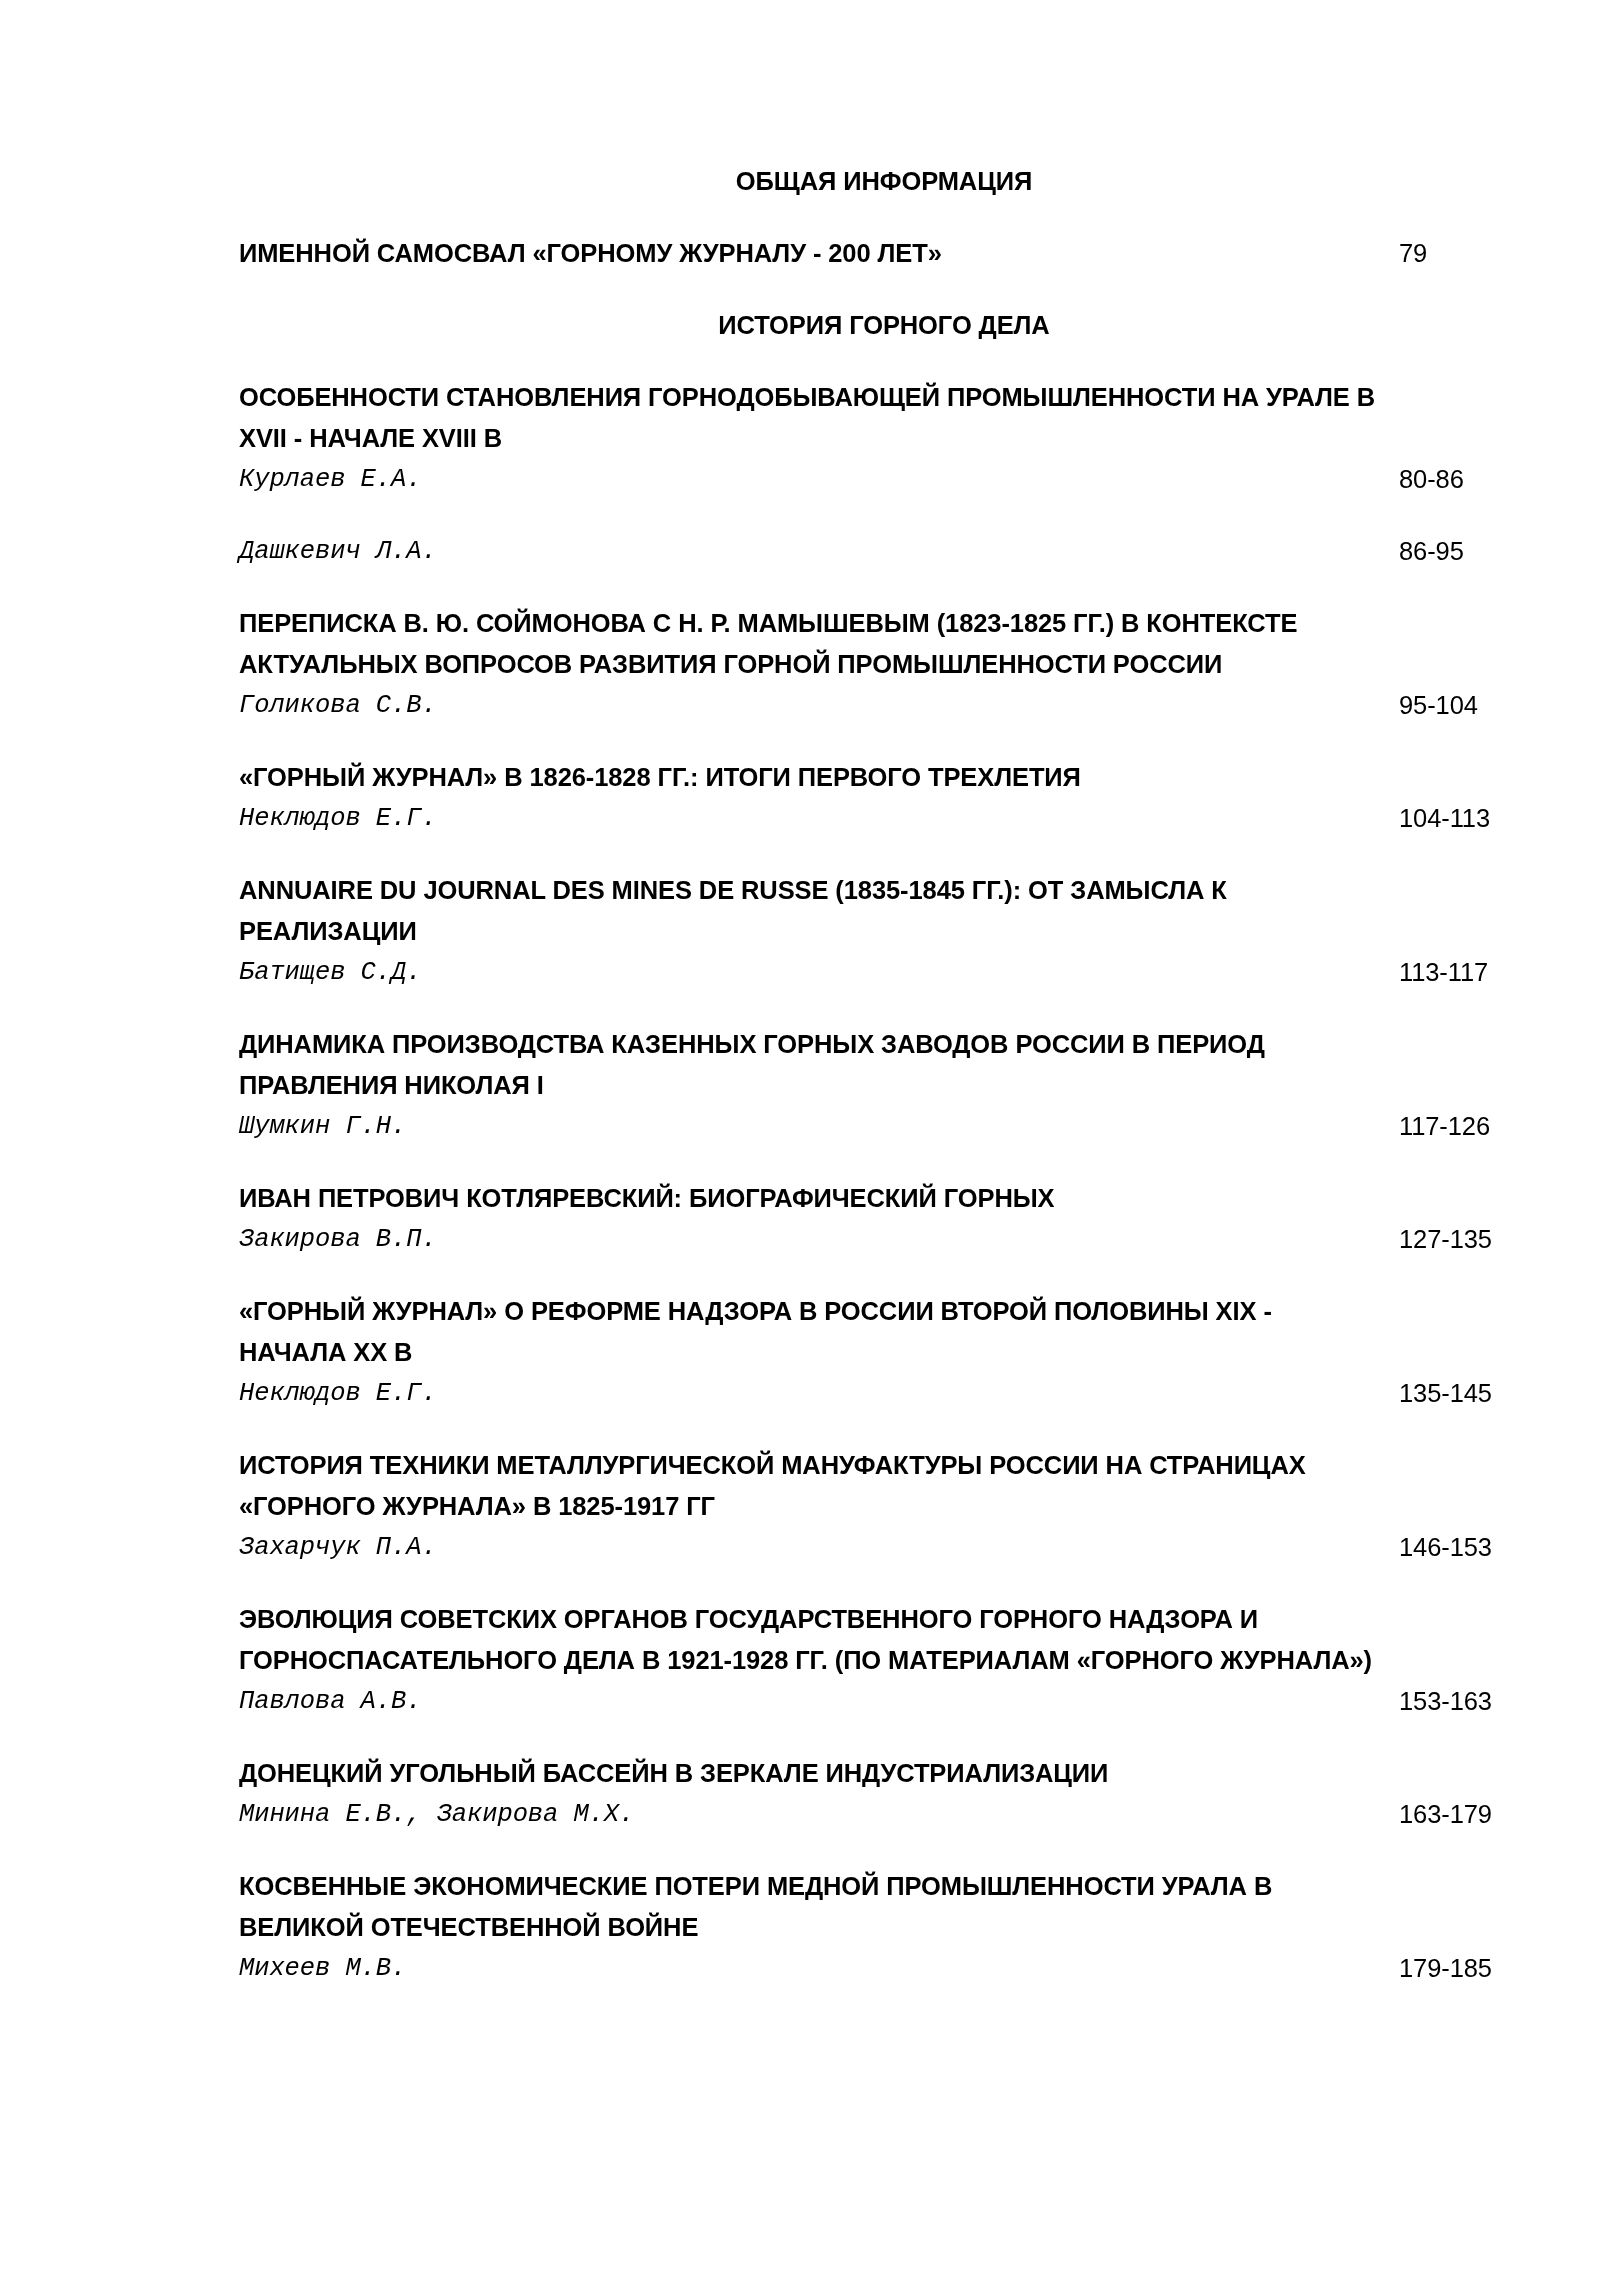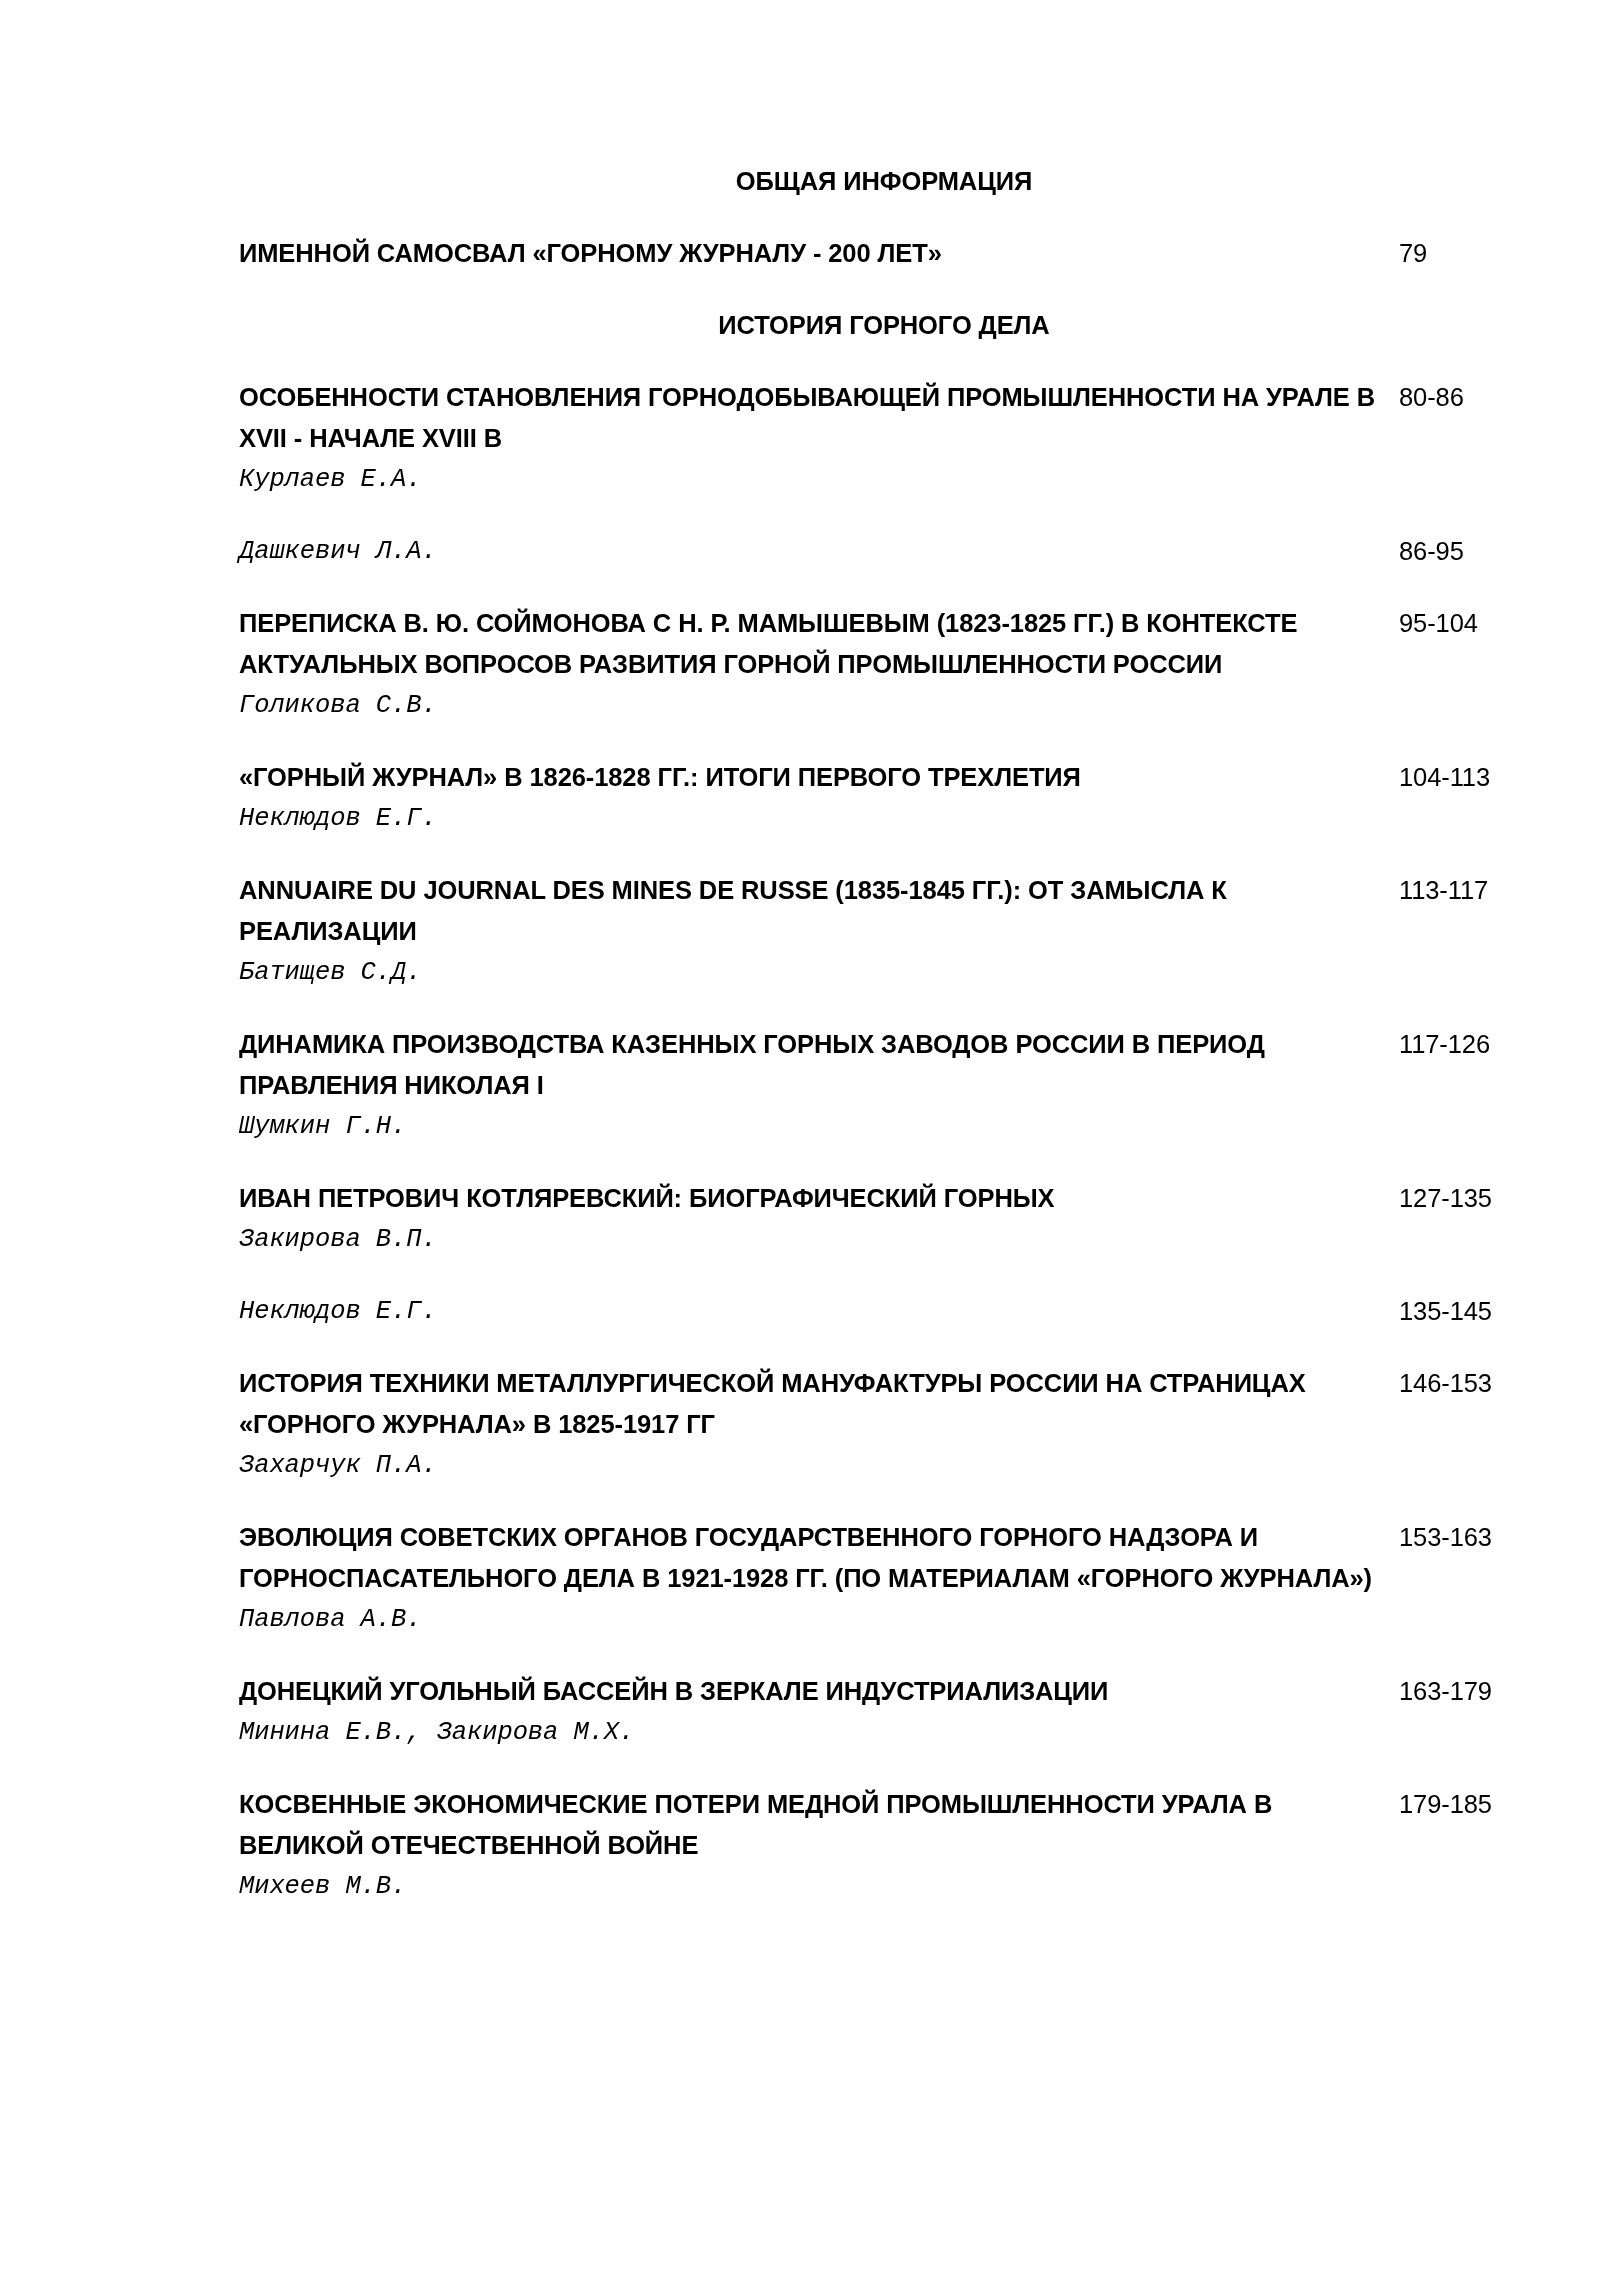--- a/index.html
+++ b/index.html
@@ -25,21 +25,21 @@
     text-align: center;
     font-size: 25.5px;
     font-weight: bold;
     line-height: 41px;
     letter-spacing: -0.1px;
     margin-bottom: 31px;
     white-space: pre;
   }
   .entry {
     display: flex;
-    align-items: flex-start;
+    align-items: flex-end;
     width: 1290px;
     margin-bottom: 31px;
   }
   .entry-main {
     width: 1160px;
     flex: 0 0 1160px;
   }
   .entry-title {
     font-size: 25.5px;
     font-weight: bold;
@@ -134,20 +134,22 @@
   <div class="entry">
     <div class="entry-main">
       <div class="entry-title">ИВАН ПЕТРОВИЧ КОТЛЯРЕВСКИЙ: БИОГРАФИЧЕСКИЙ ГОРНЫХ</div>
       <div class="entry-authors">Закирова В.П.</div>
     </div>
     <div class="entry-pages">127-135</div>
   </div>
 
   <div class="entry">
     <div class="entry-main">
+      <div class="entry-title">«ГОРНЫЙ ЖУРНАЛ» О РЕФОРМЕ НАДЗОРА В РОССИИ ВТОРОЙ ПОЛОВИНЫ XIX -
+НАЧАЛА XX В</div>
       <div class="entry-authors">Неклюдов Е.Г.</div>
     </div>
     <div class="entry-pages">135-145</div>
   </div>
 
   <div class="entry">
     <div class="entry-main">
       <div class="entry-title">ИСТОРИЯ ТЕХНИКИ МЕТАЛЛУРГИЧЕСКОЙ МАНУФАКТУРЫ РОССИИ НА СТРАНИЦАХ
 «ГОРНОГО ЖУРНАЛА» В 1825-1917 ГГ</div>
       <div class="entry-authors">Захарчук П.А.</div>

